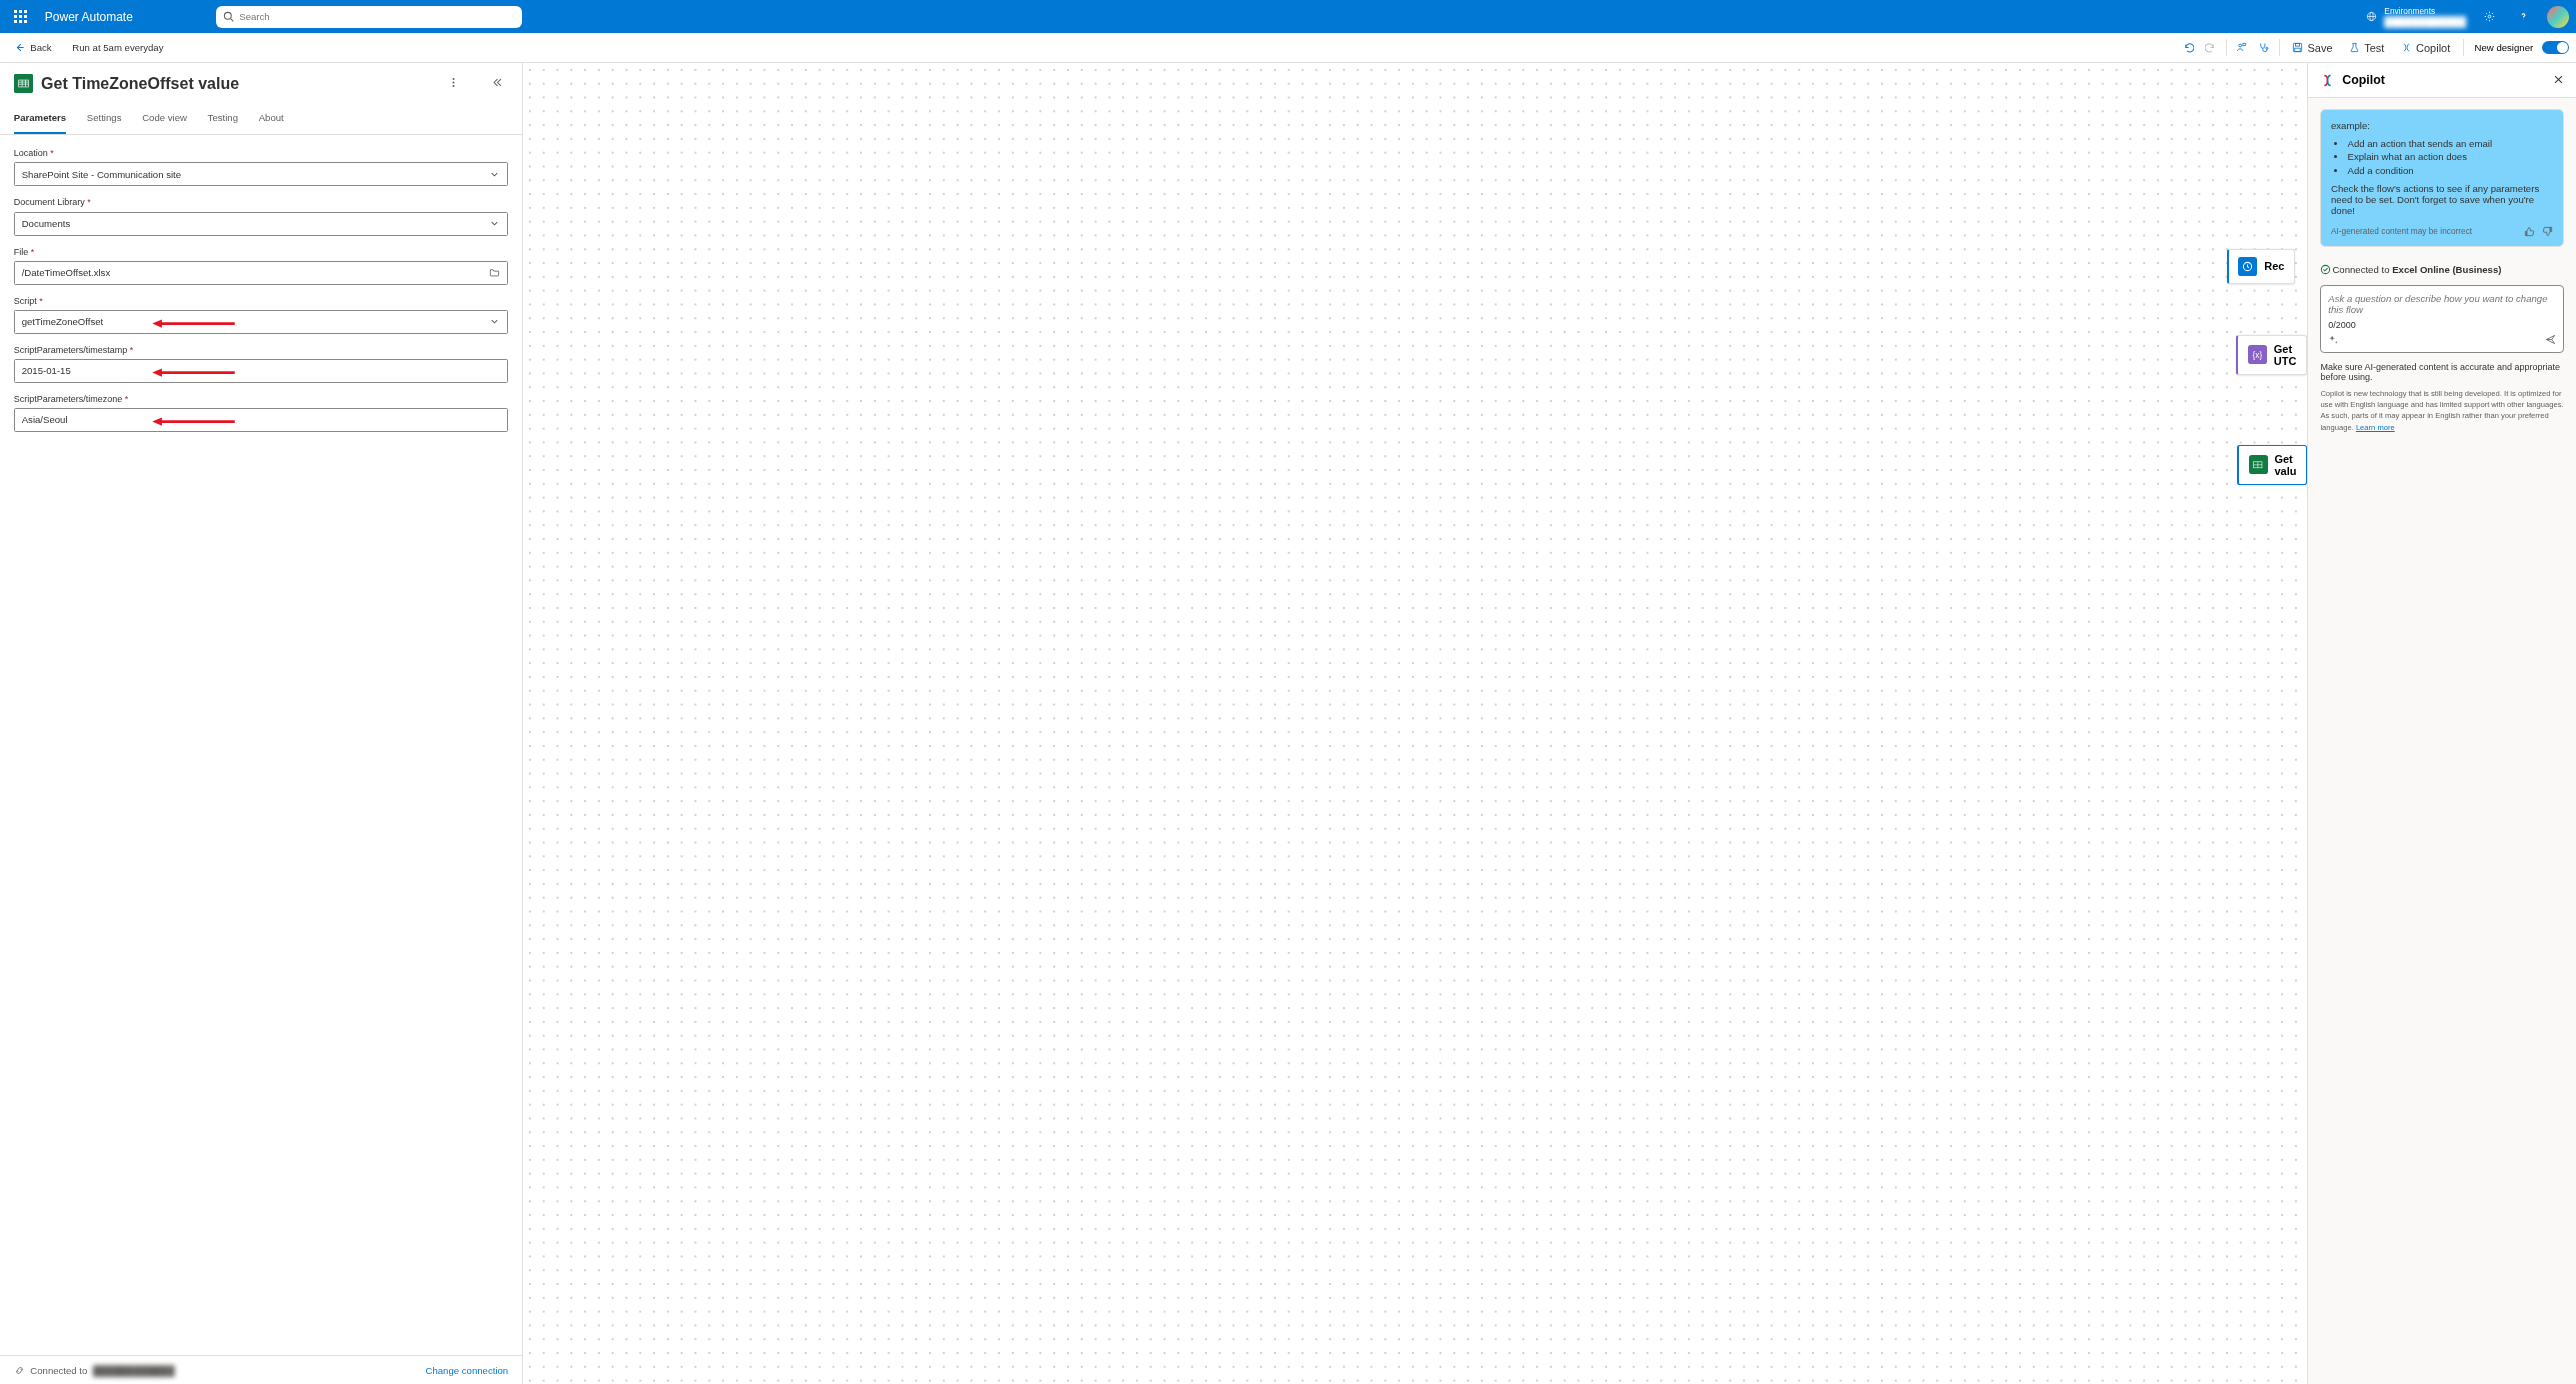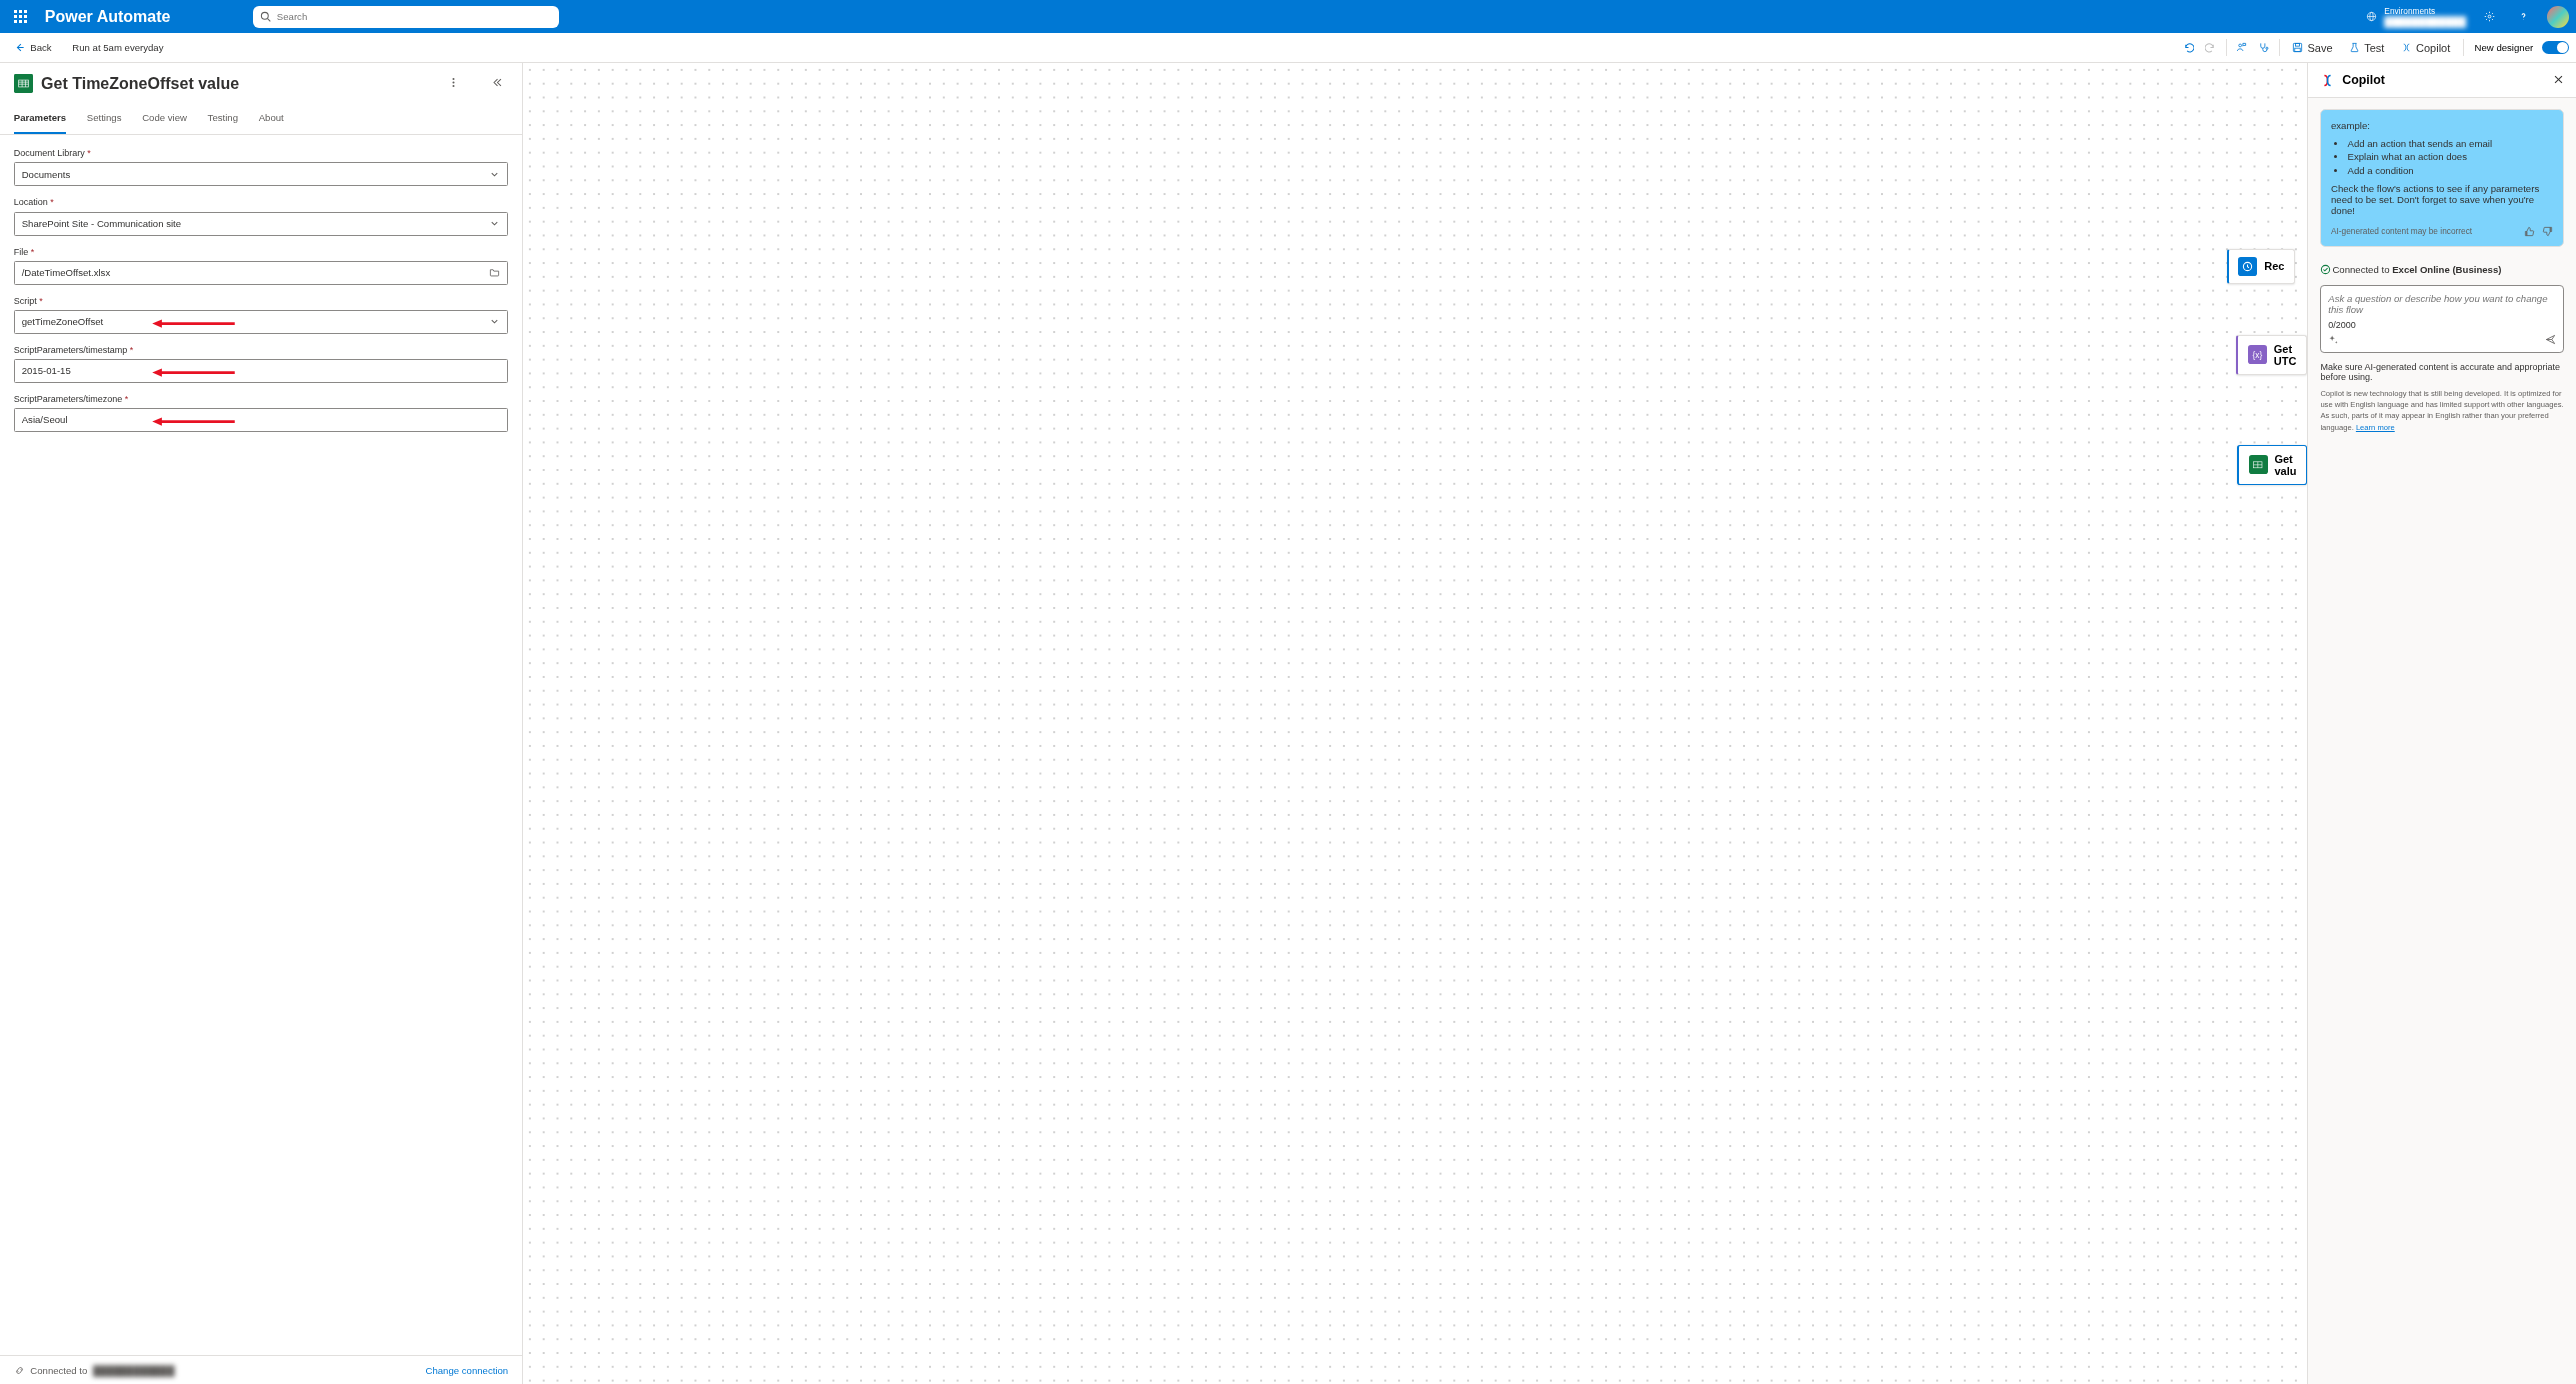--- a/index.html
+++ b/index.html
@@ -3,21 +3,21 @@
 <meta charset="utf-8">
 <style>
 * { box-sizing: border-box; margin: 0; padding: 0; font-family: 'Segoe UI', -apple-system, sans-serif; }
 body { background: #fff; height: 100vh; overflow: hidden; }
 
 
 .header { background: #0078d4; height: 33px; display: flex; align-items: center; padding: 0 6.9px; color: white; }
 .waffle { width: 27.6px; height: 27.6px; display: flex; align-items: center; justify-content: center; cursor: pointer; }
 .waffle-grid { display: grid; grid-template-columns: repeat(3, 2.8px); grid-gap: 2.1px; }
 .waffle-grid span { width: 2.8px; height: 2.8px; background: white; }
-.app-name { font-size: 16px; font-weight: 700; margin-left: 10.3px; }
+.app-name { font-size: 12px; font-weight: 400; margin-left: 10.3px; }
 .search-box { margin-left: 83px; background: white; border-radius: 6px; width: 306px; height: 22px; display: flex; align-items: center; padding: 0 6.9px; }
 .search-box input { border: none; outline: none; flex: 1; font-size: 9.6px; color: #323130; margin-left: 5.5px; }
 .header-right { margin-left: auto; display: flex; align-items: center; gap: 12.4px; }
 .env-block { display: flex; align-items: center; gap: 6.9px; font-size: 8.3px; }
 .env-text { display: flex; flex-direction: column; }
 .env-sub { filter: blur(2.8px); font-size: 9.6px; }
 .header-icon { width: 22px; height: 22px; display: flex; align-items: center; justify-content: center; cursor: pointer; }
 .avatar { width: 22px; height: 22px; border-radius: 50%; background: linear-gradient(135deg, #ff6b6b, #4ecdc4, #ffd93d); }
 
 
@@ -220,32 +220,32 @@
     <div class="panel-tabs">
       <div class="tab active">Parameters</div>
       <div class="tab">Settings</div>
       <div class="tab">Code view</div>
       <div class="tab">Testing</div>
       <div class="tab">About</div>
     </div>
 
     <div class="params">
       <div class="field">
-        <label class="field-label"><span>Document Library</span> <span class="req">*</span></label>
-        <div class="field-input">
-          <span>Documents</span>
+        <label class="field-label"><span>Location</span> <span class="req">*</span></label>
+        <div class="field-input">
+          <span>SharePoint Site - Communication site</span>
           <svg class="icon-svg chevron" viewBox="0 0 16 16" fill="none" stroke="currentColor" stroke-width="1.5">
               <path d="M4 6l4 4 4-4"></path>
             </svg>
         </div>
       </div>
       <div class="field">
-        <label class="field-label"><span>Location</span> <span class="req">*</span></label>
-        <div class="field-input">
-          <span>SharePoint Site - Communication site</span>
+        <label class="field-label"><span>Document Library</span> <span class="req">*</span></label>
+        <div class="field-input">
+          <span>Documents</span>
           <svg class="icon-svg chevron" viewBox="0 0 16 16" fill="none" stroke="currentColor" stroke-width="1.5">
               <path d="M4 6l4 4 4-4"></path>
             </svg>
         </div>
       </div>
       <div class="field">
         <label class="field-label"><span>File</span> <span class="req">*</span></label>
         <div class="field-input">
           <span>/DateTimeOffset.xlsx</span>
           <svg class="icon-svg chevron" viewBox="0 0 16 16" fill="none" stroke="#605e5c" stroke-width="1.2">

